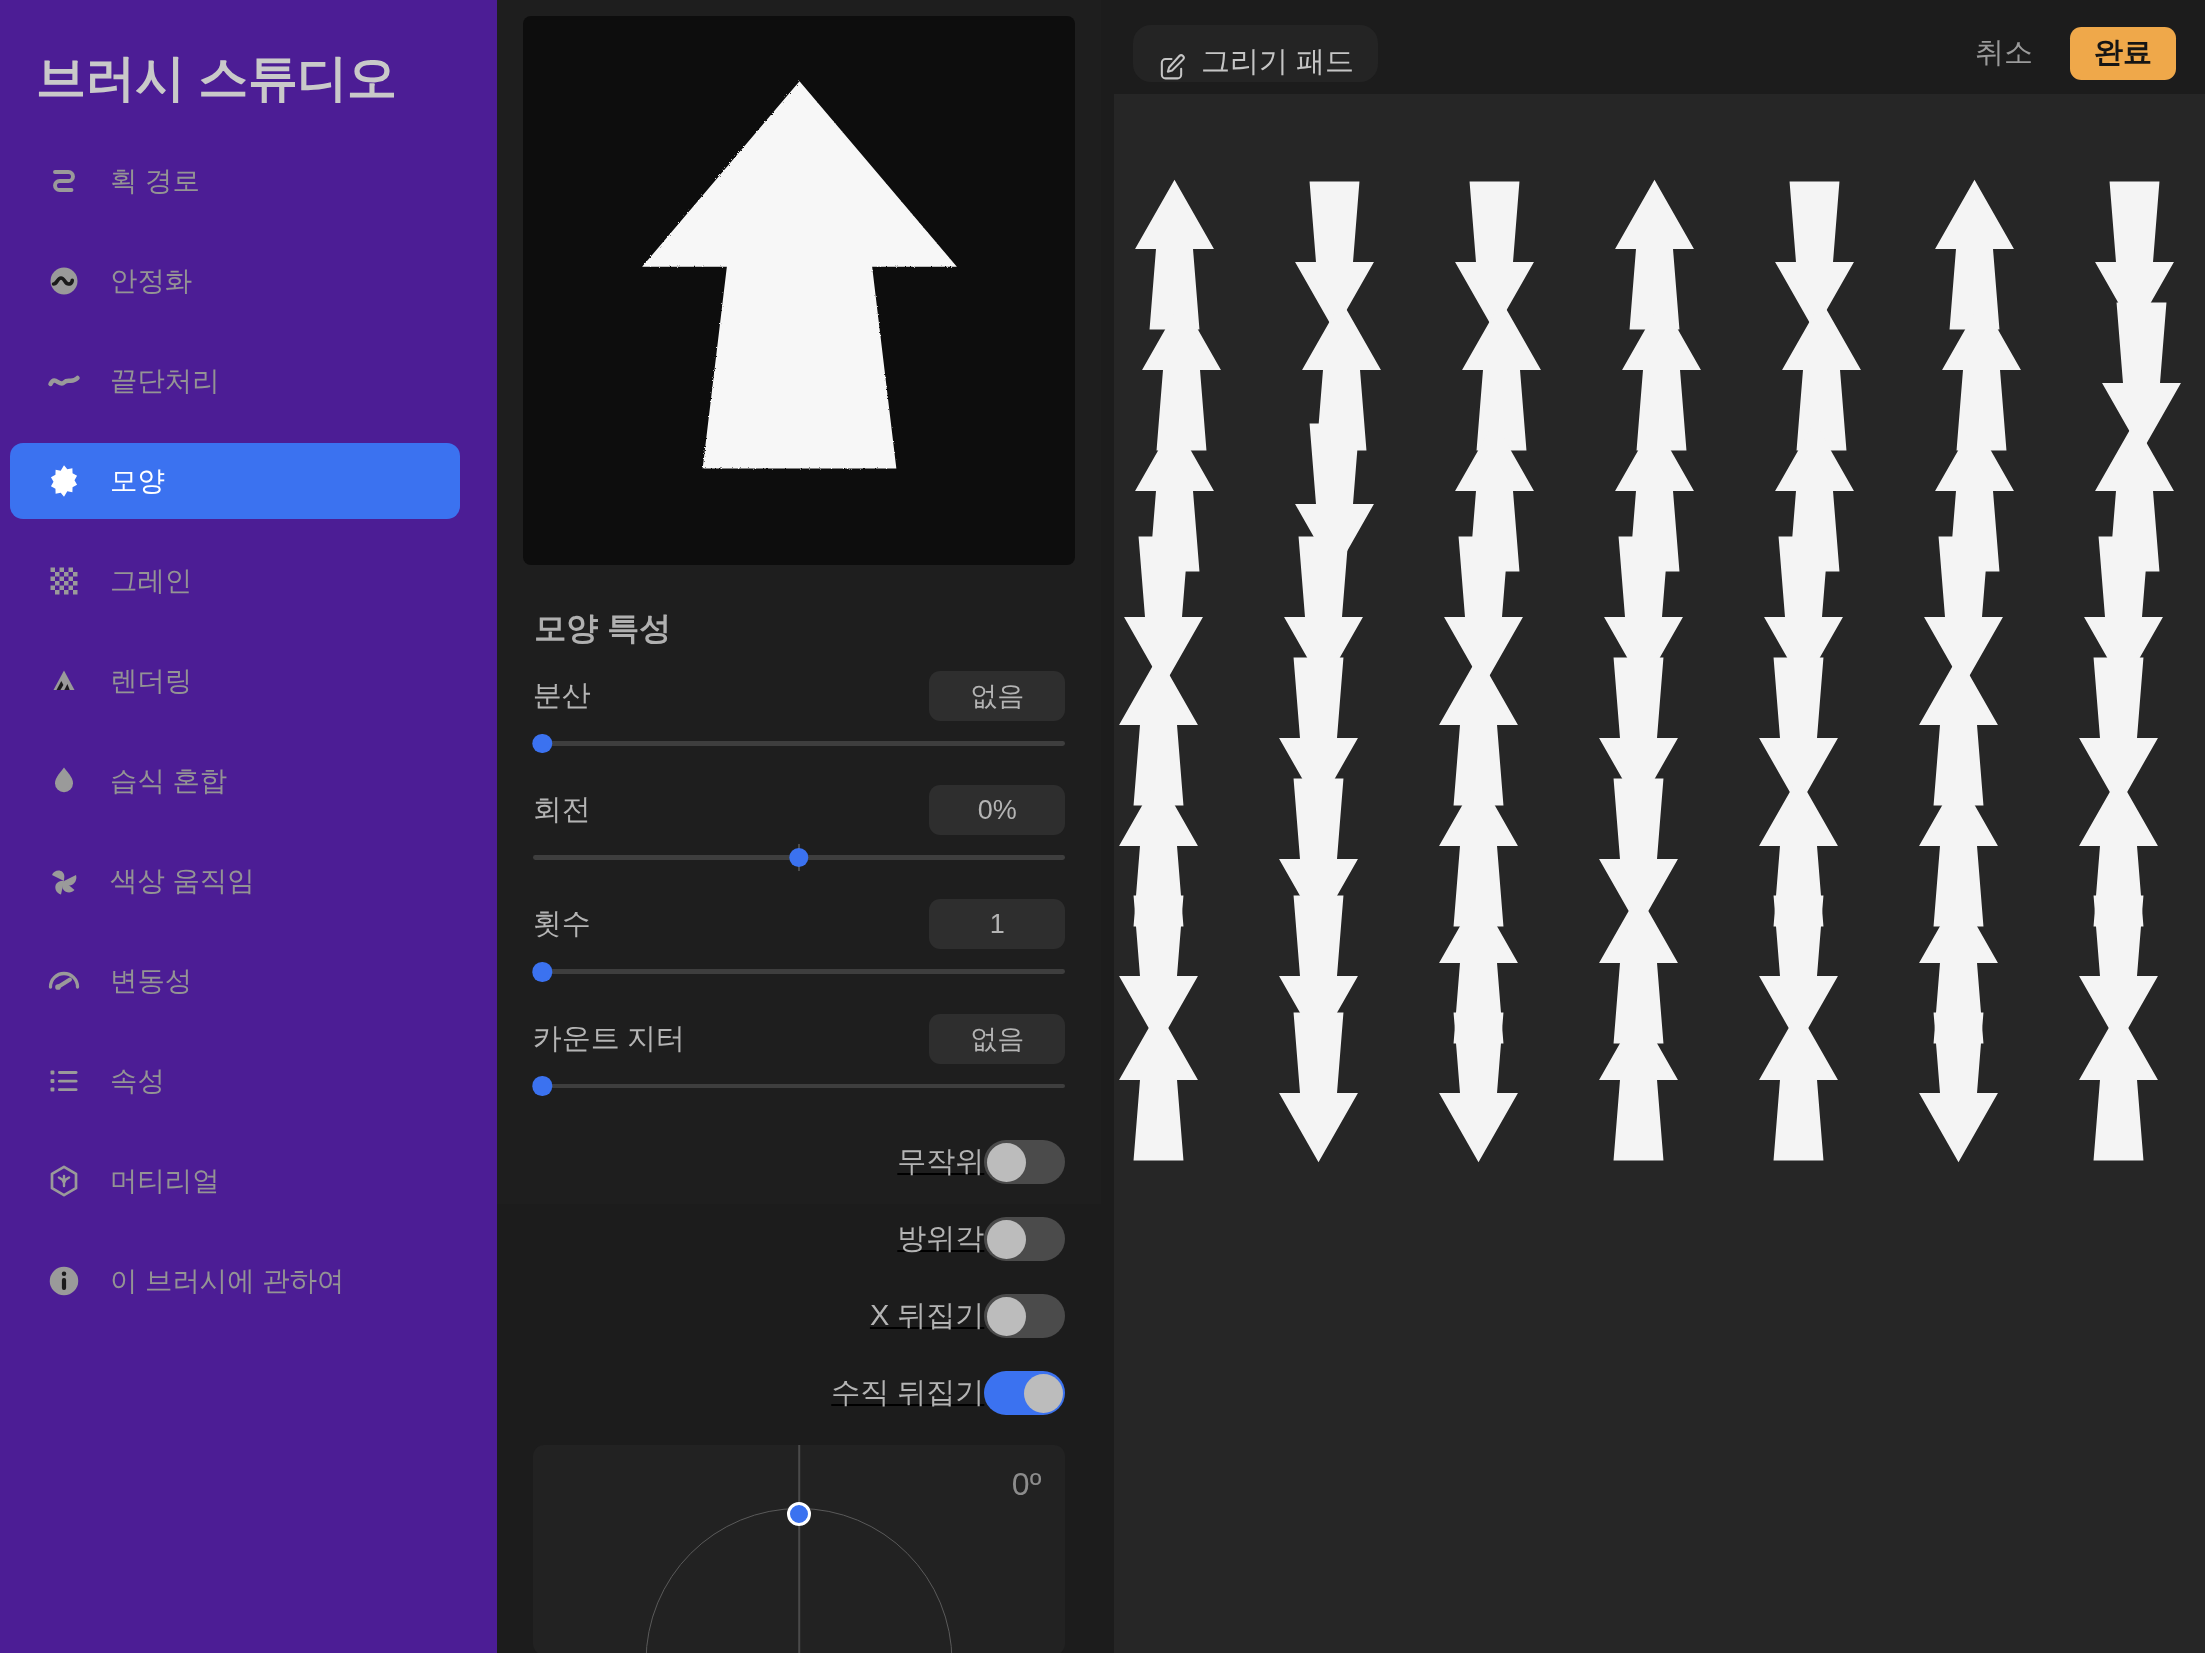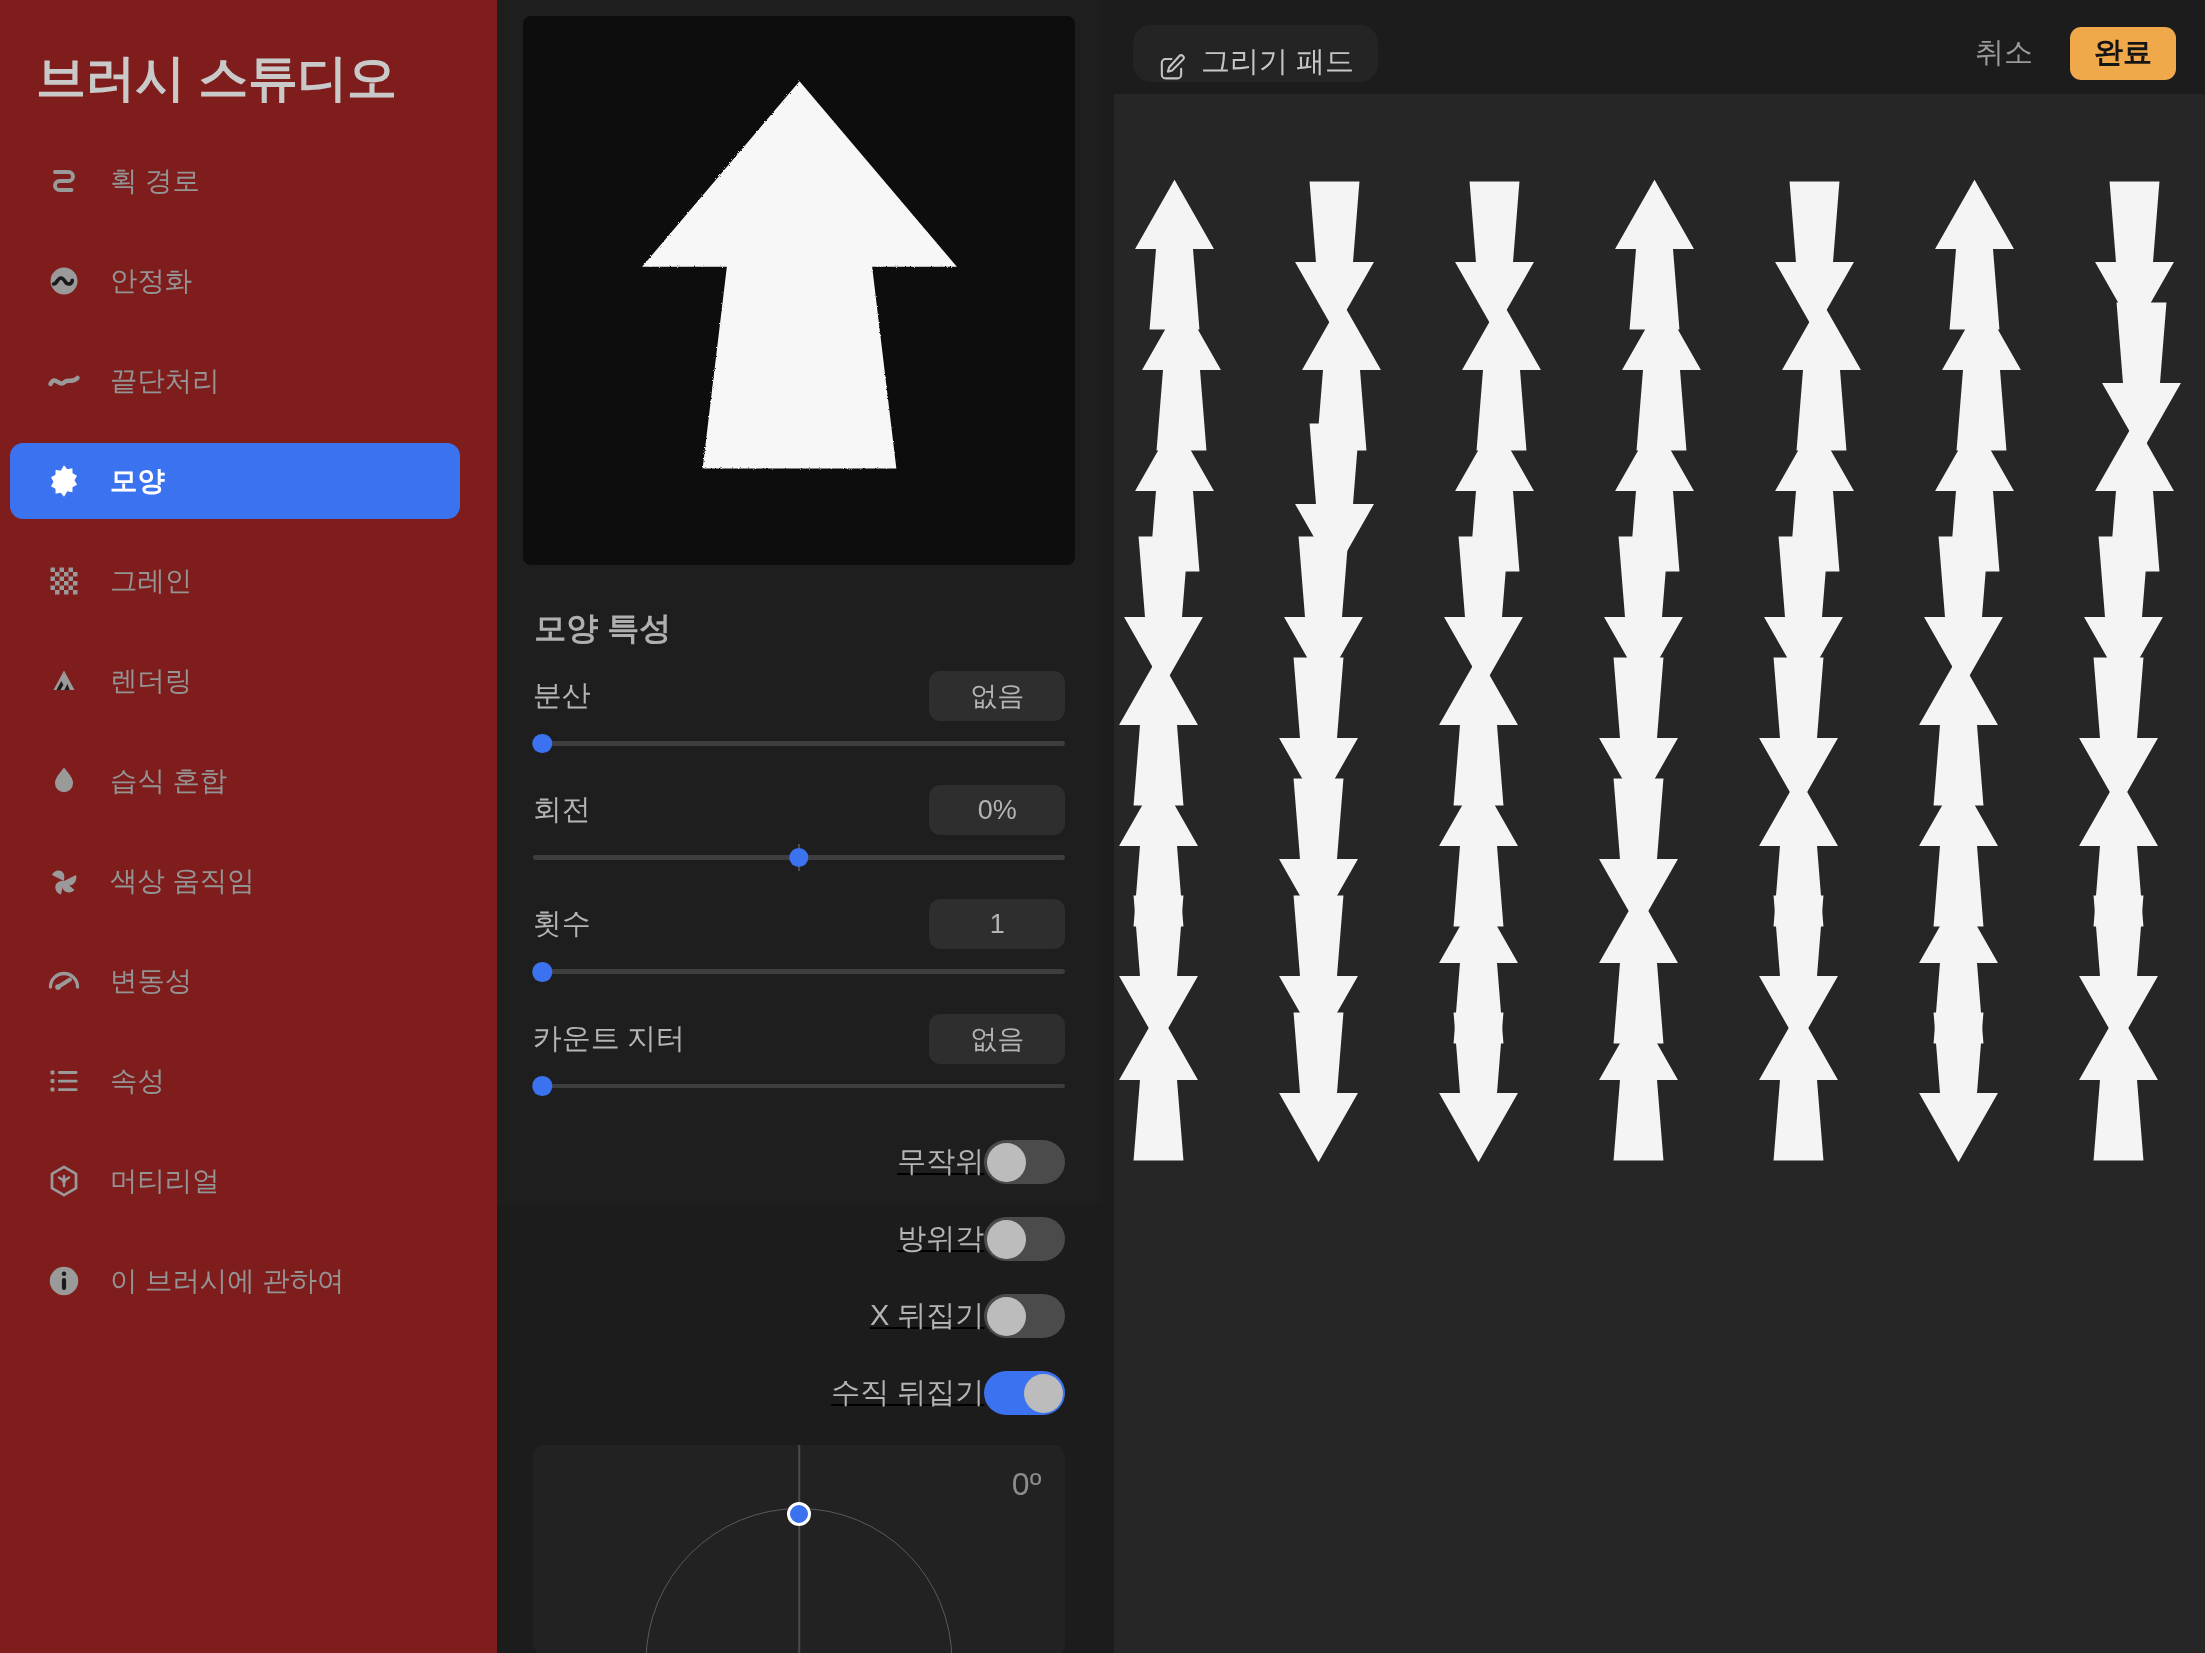--- a/index.html
+++ b/index.html
@@ -7,21 +7,21 @@
     width: 2205px; height: 1653px;
     background: #1c1c1c;
     font-family: "Liberation Sans", "DejaVu Sans", sans-serif;
     overflow: hidden;
   }
   .app { display: flex; width: 2205px; height: 1653px; }
 
   
   .sidebar {
     width: 497px; height: 1653px;
-    background: #7f1d1d;
+    background: #4c1d95;
     padding: 36px 0 0 0;
     flex: 0 0 497px;
     position: relative;
   }
   .studio-title {
     color: #c9c9c9;
     font-size: 50px;
     font-weight: 700;
     letter-spacing: -0.4px;
     padding: 14.5px 0 0 36px;
@@ -44,21 +44,21 @@
     display: flex; align-items: center; justify-content: center;
     margin-right: 27.4px;
   }
   .nav-icon svg { display: block; }
   .nav-label {
     color: #949494;
     font-size: 27.4px;
     font-weight: 400;
     white-space: nowrap;
   }
-  .nav-item.active .nav-label { color: #ffffff; font-weight: 700; }
+  .nav-item.active .nav-label { color: #ffffff; font-weight: 400; }
 
   
   .middle {
     width: 604px; height: 1204px;
     flex: 0 0 604px;
     background: #1e1e1e;
     padding: 16px 26px 0 26px;
     position: relative;
   }
   .brush-preview {

